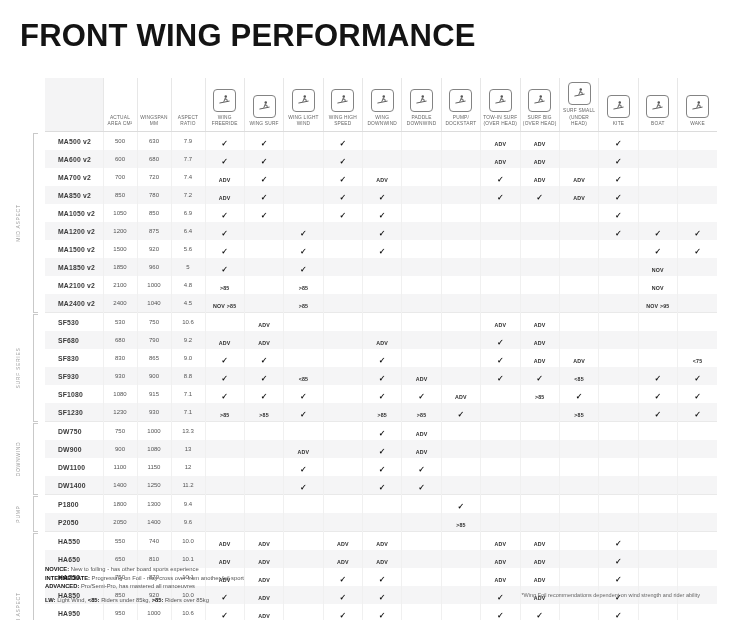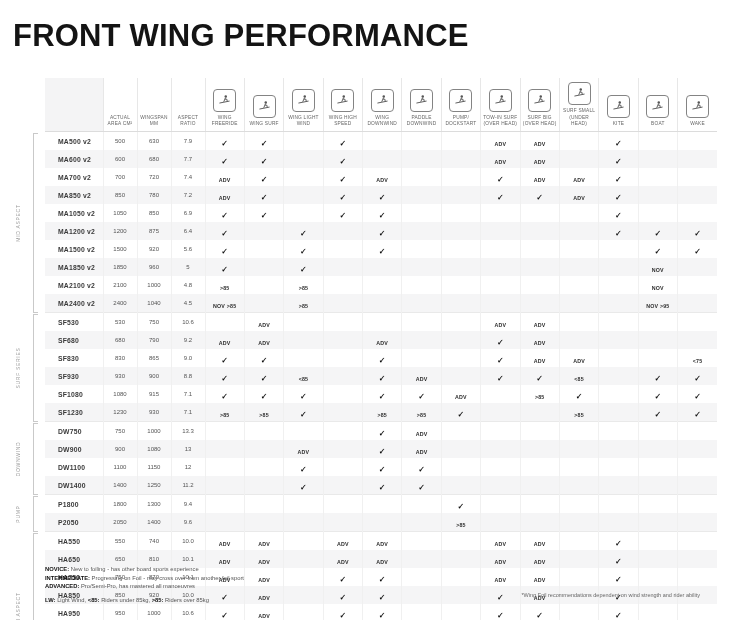--- a/index.html
+++ b/index.html
@@ -1,18 +1,18 @@
 <!DOCTYPE html>
 <html><head>
 <meta charset="utf-8">
 <style>
   html,body{margin:0;padding:0;background:#e9e9e9;}
   #page{position:relative;width:744px;height:620px;background:#ffffff;overflow:hidden;
         font-family:"Liberation Sans",sans-serif;}
-  .title{position:absolute;left:13px;top:18px;font-size:31px;font-weight:800;
+  .title{position:absolute;left:20px;top:18px;font-size:31px;font-weight:800;
          color:#141414;letter-spacing:.2px;white-space:nowrap;}
   table.perf{position:absolute;left:45px;top:78px;width:672px;border-collapse:collapse;
              table-layout:fixed;}
   thead th{height:49px;vertical-align:bottom;padding:0 1px 4px 1px;background:#fff;
            border-bottom:1px solid #dcdcdc;border-left:1px solid #e7e7e7;font-weight:normal;}
   thead th:first-child{border-left:none;background:#f4f4f5;}
   .h-label{font-size:4.8px;line-height:1.3;color:#666;text-align:center;letter-spacing:.2px;}
   .icon-box{width:21px;height:21px;border:1.2px solid #848484;border-radius:4px;
             margin:0 auto 3px auto;display:flex;align-items:center;justify-content:center;}
   .icon-box svg{width:15px;height:15px;}

